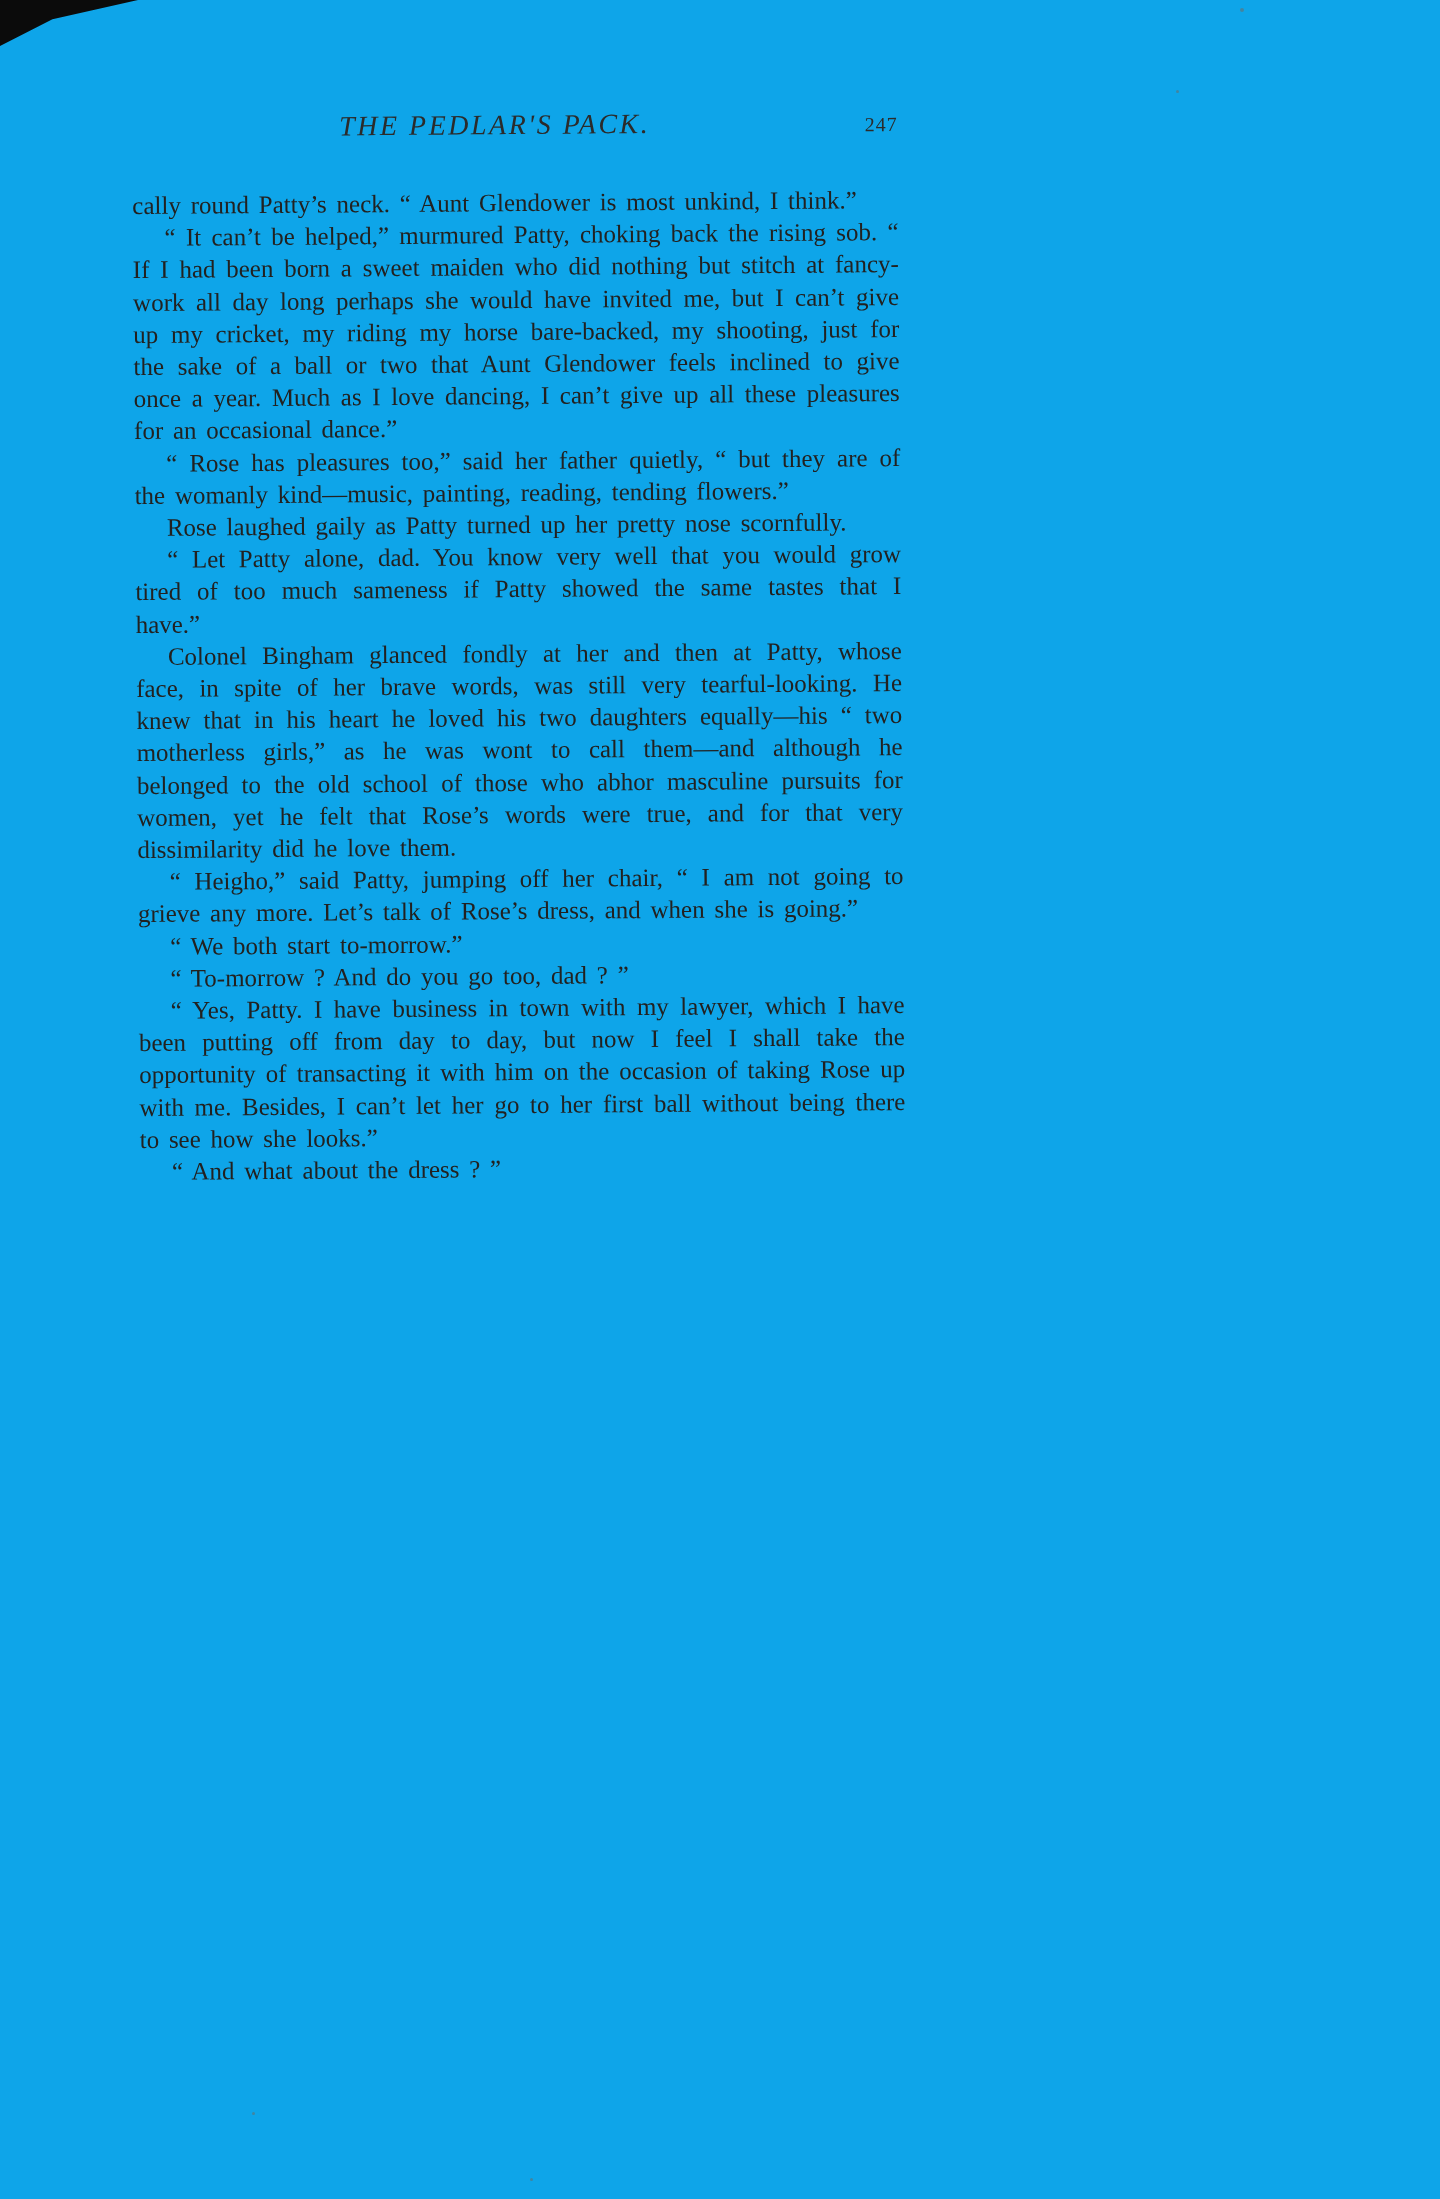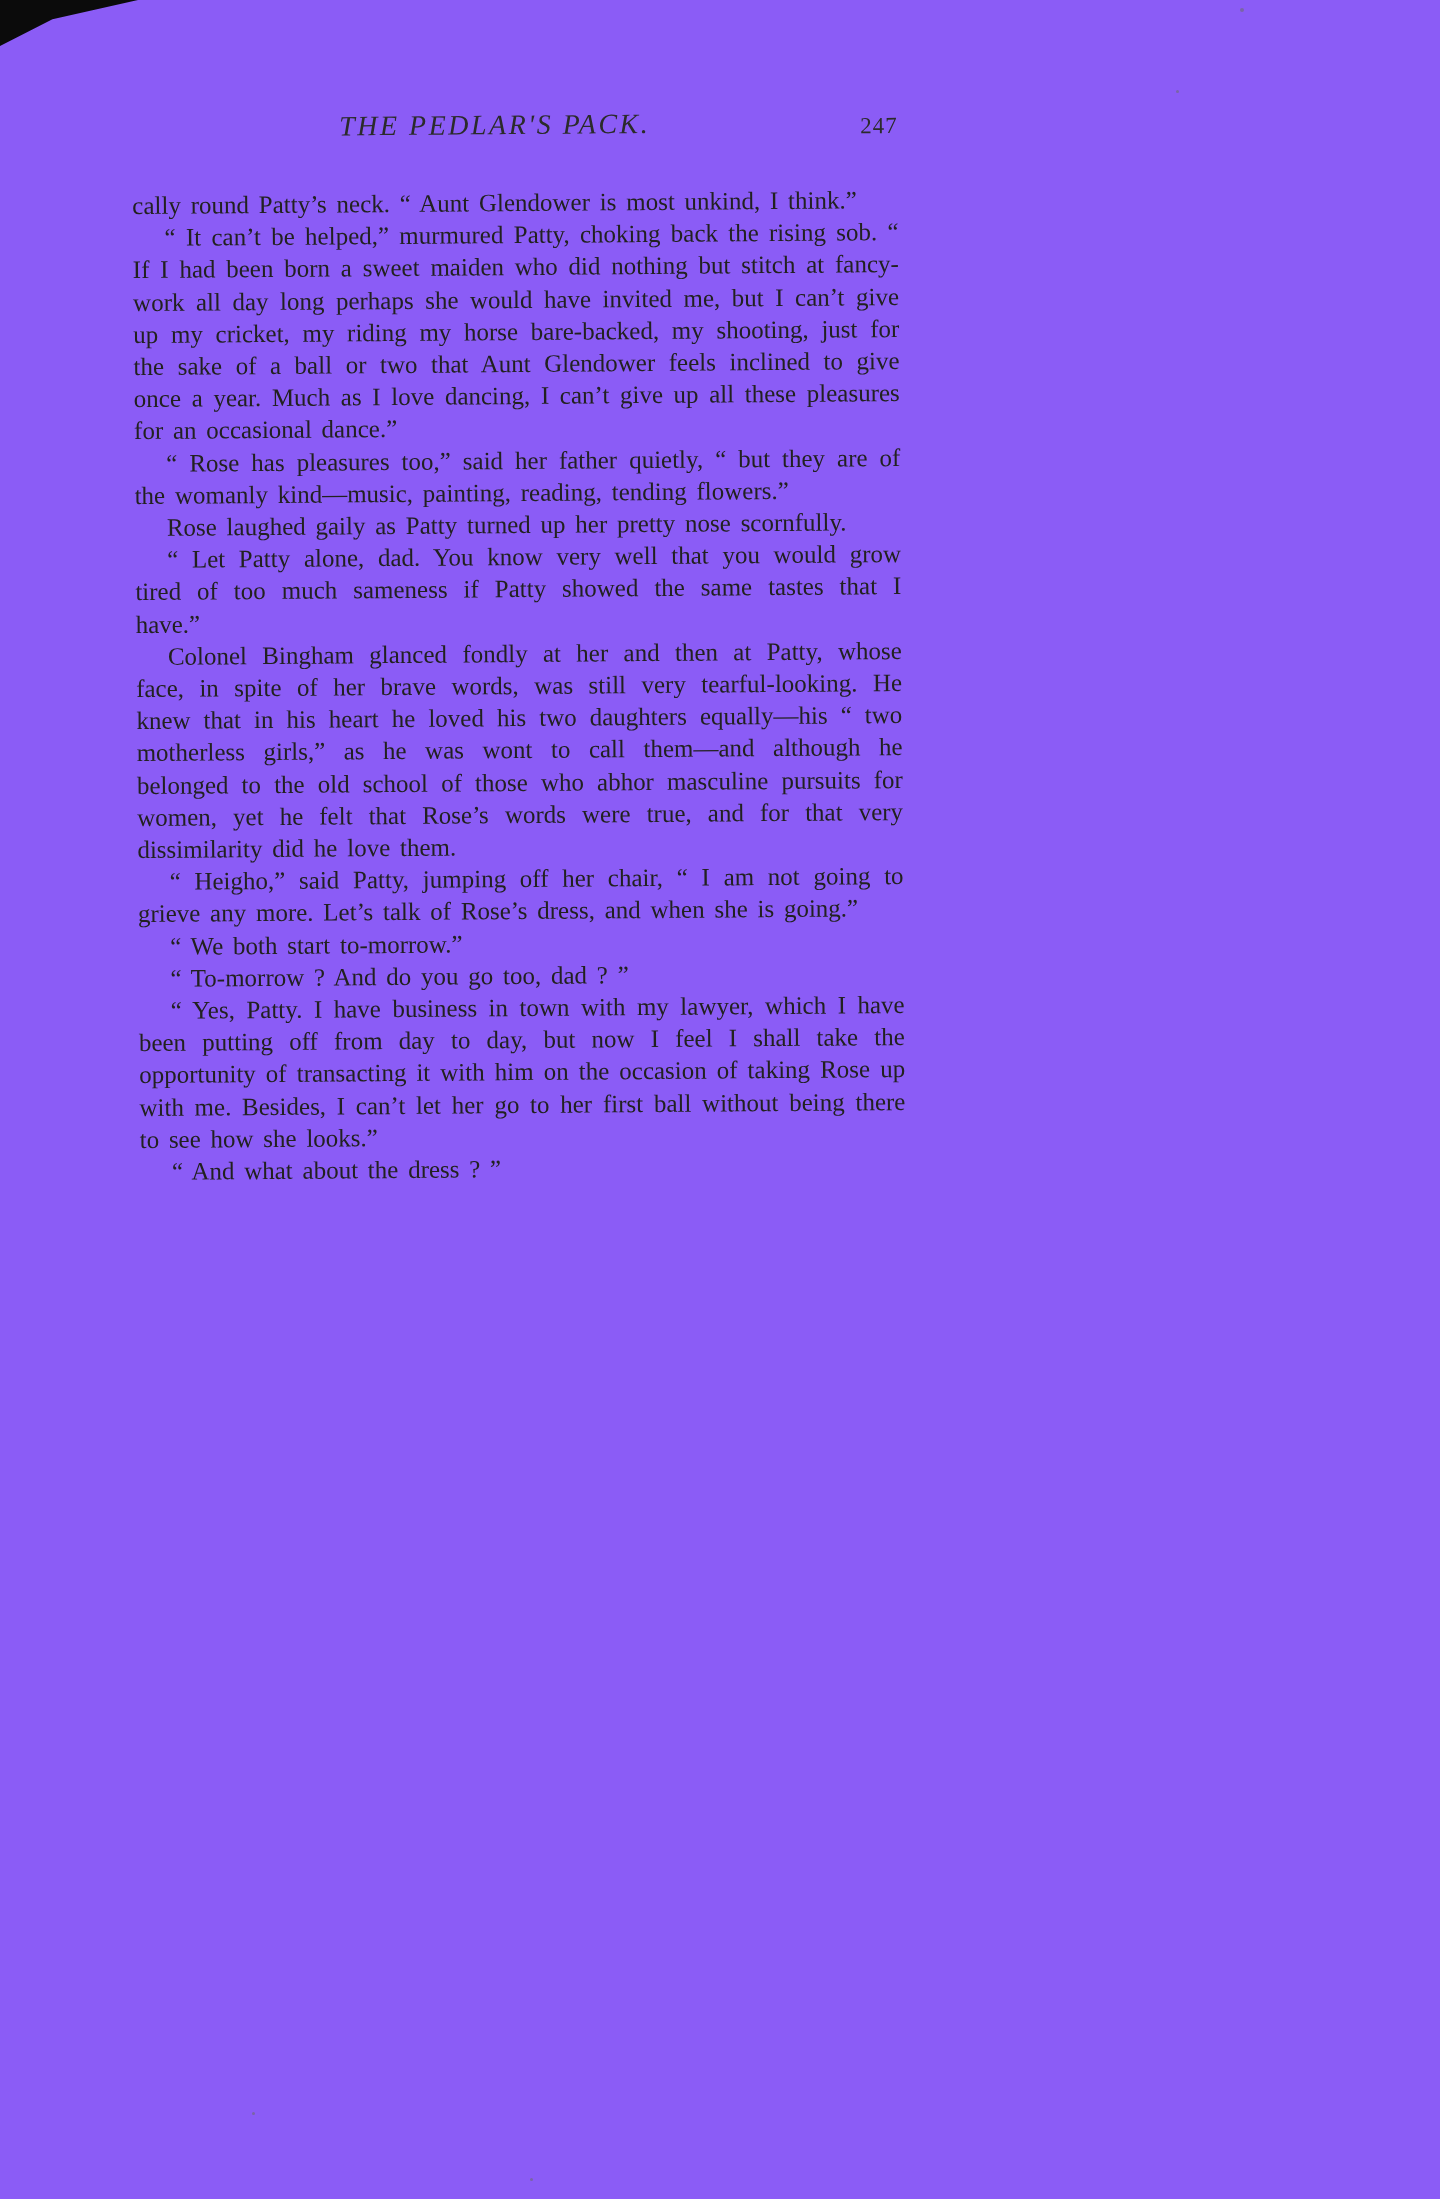--- a/index.html
+++ b/index.html
@@ -9,21 +9,21 @@
   body {
     width: 1440px;
     height: 2199px;
     background: #f2f1ed;
     overflow: hidden;
   }
   .page {
     position: relative;
     width: 1440px;
     height: 2199px;
-    background: #8b5cf6;
+    background: #0ea5e9;
     font-family: "Liberation Serif", "DejaVu Serif", serif;
     color: #232323;
     overflow: hidden;
   }
   
   .corner-artifact {
     position: absolute;
     top: 0;
     left: 0;
     width: 138px;
@@ -64,21 +64,21 @@
     font-style: italic;
     font-size: 28px;
     letter-spacing: 2.5px;
     color: #2b2b2b;
     white-space: nowrap;
   }
   .page-number {
     position: absolute;
     right: 0;
     top: 7px;
-    font-size: 23px;
+    font-size: 20px;
     letter-spacing: 1px;
     color: #2b2b2b;
     text-align: right;
   }
   .page-body p.para {
     margin: 0;
     font-size: 25px;
     line-height: 32.2px;
     text-align: justify;
     word-spacing: 0.14em;

